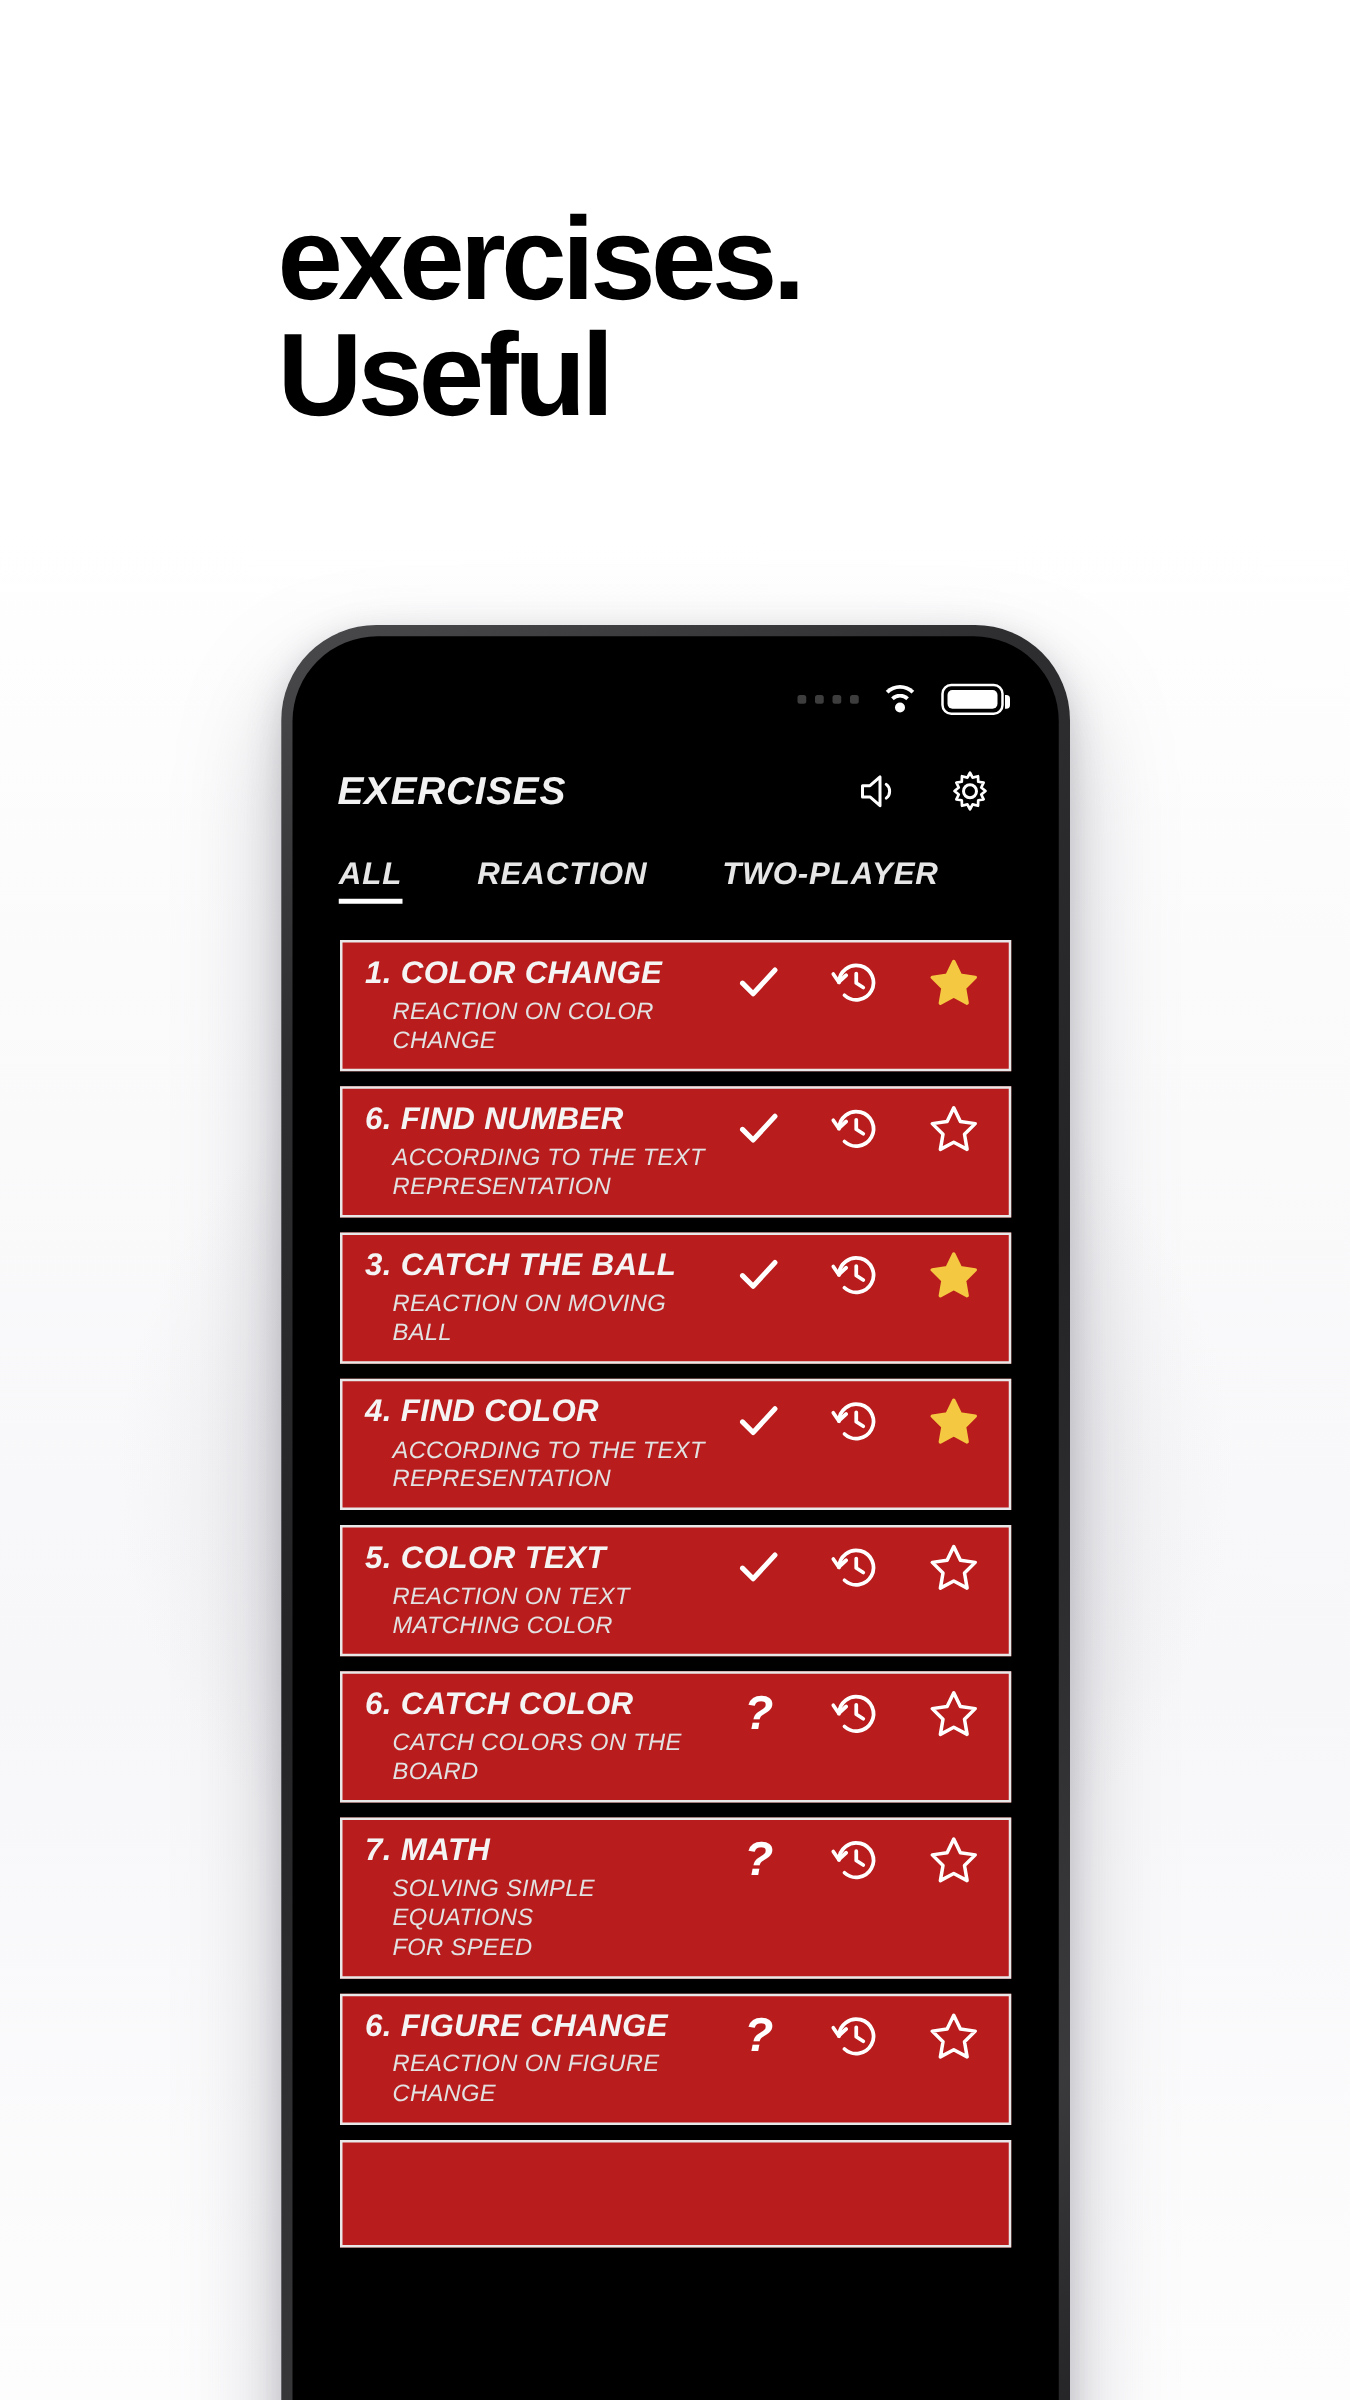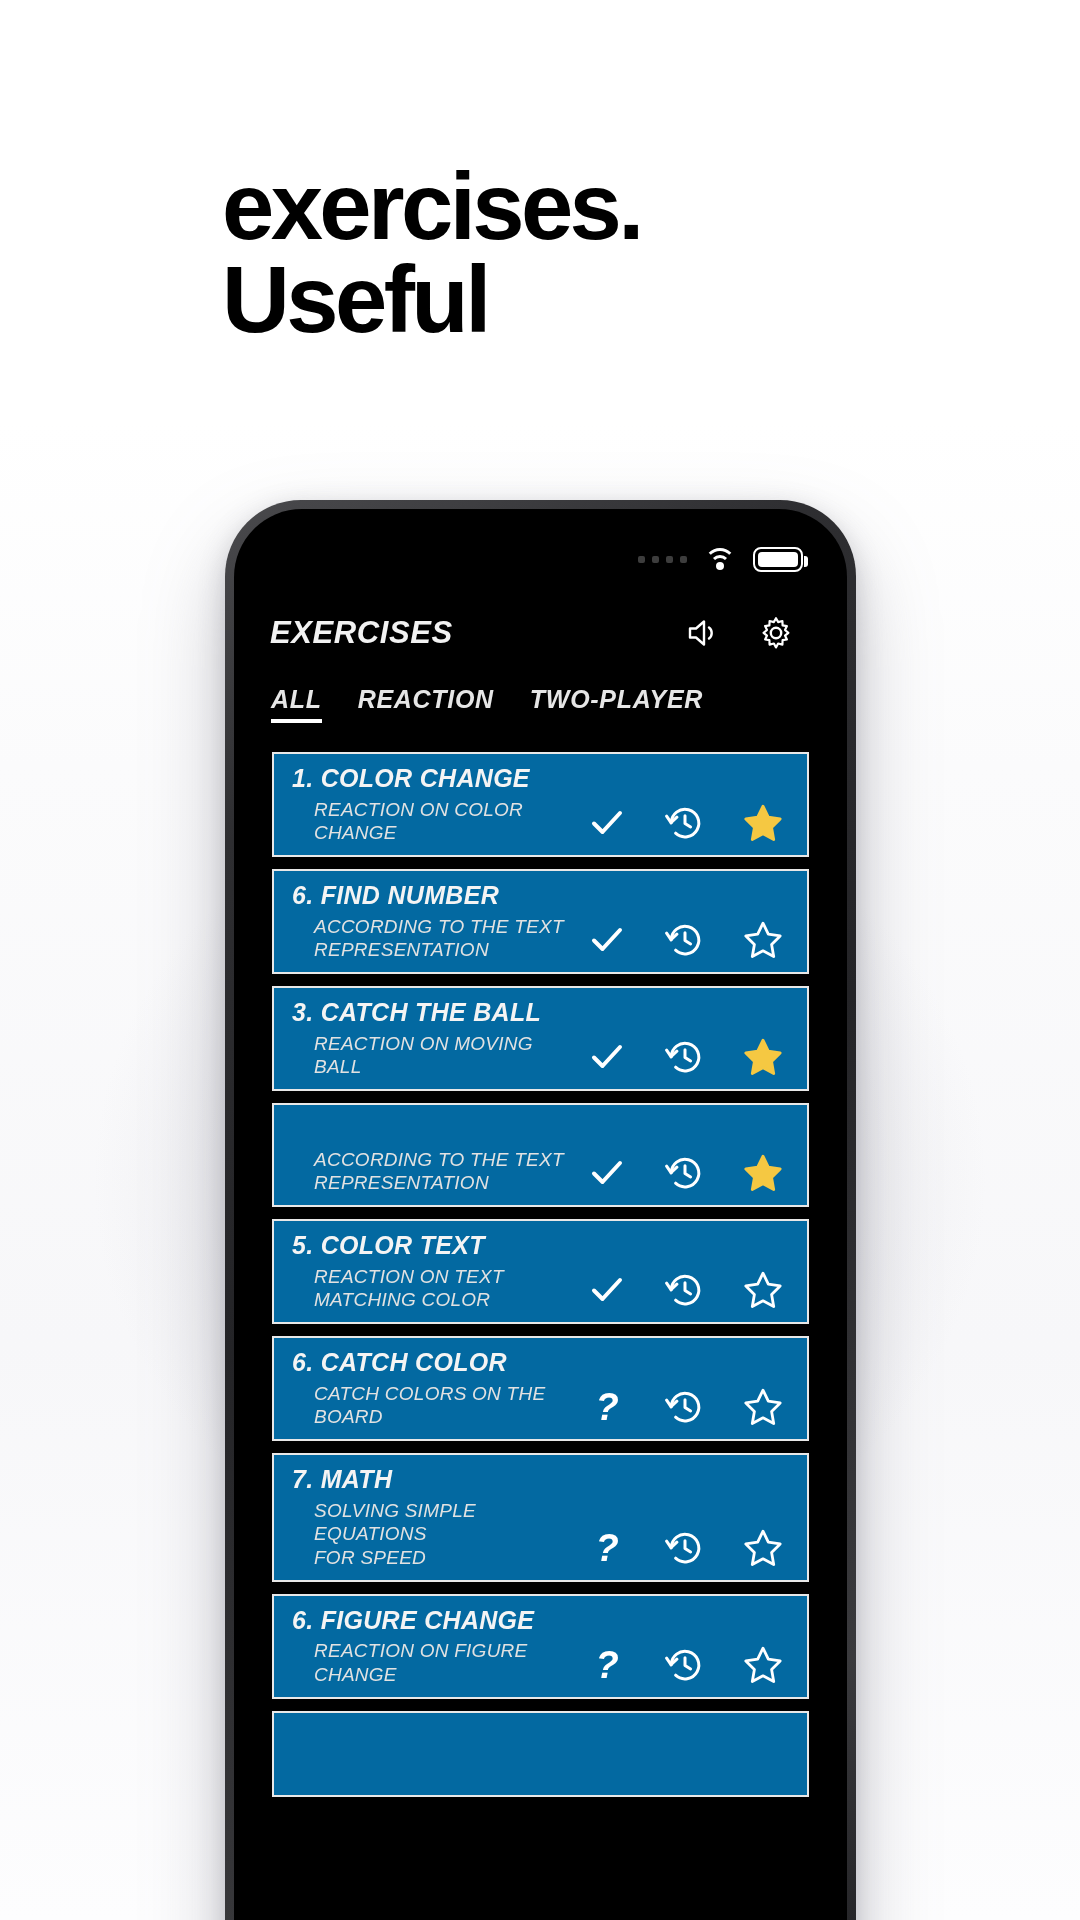--- a/index.html
+++ b/index.html
@@ -95,21 +95,21 @@
   }
   .hdricon { width:50px; height:50px; display:flex; align-items:center; justify-content:center; margin-left:22px; }
   .hdricon svg { display:block; }
 
   
   .tabs {
     position:absolute; top:176px; left:0; right:0;
     height:62px;
     display:flex; align-items:flex-start;
     padding-left:37px;
-    gap:36px;
+    gap:60px;
   }
   .tab {
     color:#e6e6e6;
     font-size:25px;
     font-weight:bold;
     letter-spacing:0.7px;
     padding-bottom:9px;
     position:relative;
     white-space:nowrap;
   }
@@ -120,22 +120,22 @@
 
   
   .list {
     position:absolute;
     top:243px; left:0; right:0; bottom:0;
     padding:0 38px;
     display:flex; flex-direction:column; gap:12px;
   }
   .row {
     border:2px solid #e8e8e8;
-    background:#0369a1;
-    display:flex; align-items:flex-end;
+    background:#b91c1c;
+    display:flex; align-items:flex-start;
     padding:10px 22px 10px 18px;
     min-height:86px;
     flex:0 0 auto;
   }
   .row.tall { min-height:104px; }
   .rowtext { flex:1; min-width:0; padding-right:8px; }
   .rowtitle {
     color:#f4f4f4;
     font-size:25px;
     font-weight:bold;
@@ -291,20 +291,21 @@
               </div>
               <div class="ic">
                 <svg width="40" height="40" viewBox="0 0 40 40" fill="none">
                   <path d="M20 3.2 L25.3 14.2 L37.2 15.9 L28.6 24.4 L30.7 36.5 L20 30.8 L9.3 36.5 L11.4 24.4 L2.8 15.9 L14.7 14.2 Z" fill="#F5C842" stroke="#F5C842" stroke-width="2.8" stroke-linejoin="round"></path>
                 </svg>
               </div>
             </div>
           </div>
           <div class="row tall">
             <div class="rowtext">
+              <div class="rowtitle">4. FIND COLOR</div>
               <div class="rowsub">ACCORDING TO THE TEXT<br>REPRESENTATION</div>
             </div>
             <div class="icons">
               <div class="ic">
                 <svg width="40" height="40" viewBox="0 0 40 40" fill="none">
                   <path d="M7 20.5 L15.5 29 L33 10" stroke="#fff" stroke-width="4" stroke-linecap="round" stroke-linejoin="round"></path>
                 </svg>
               </div>
               <div class="ic">
                 <svg width="40" height="40" viewBox="0 0 40 40" fill="none">

